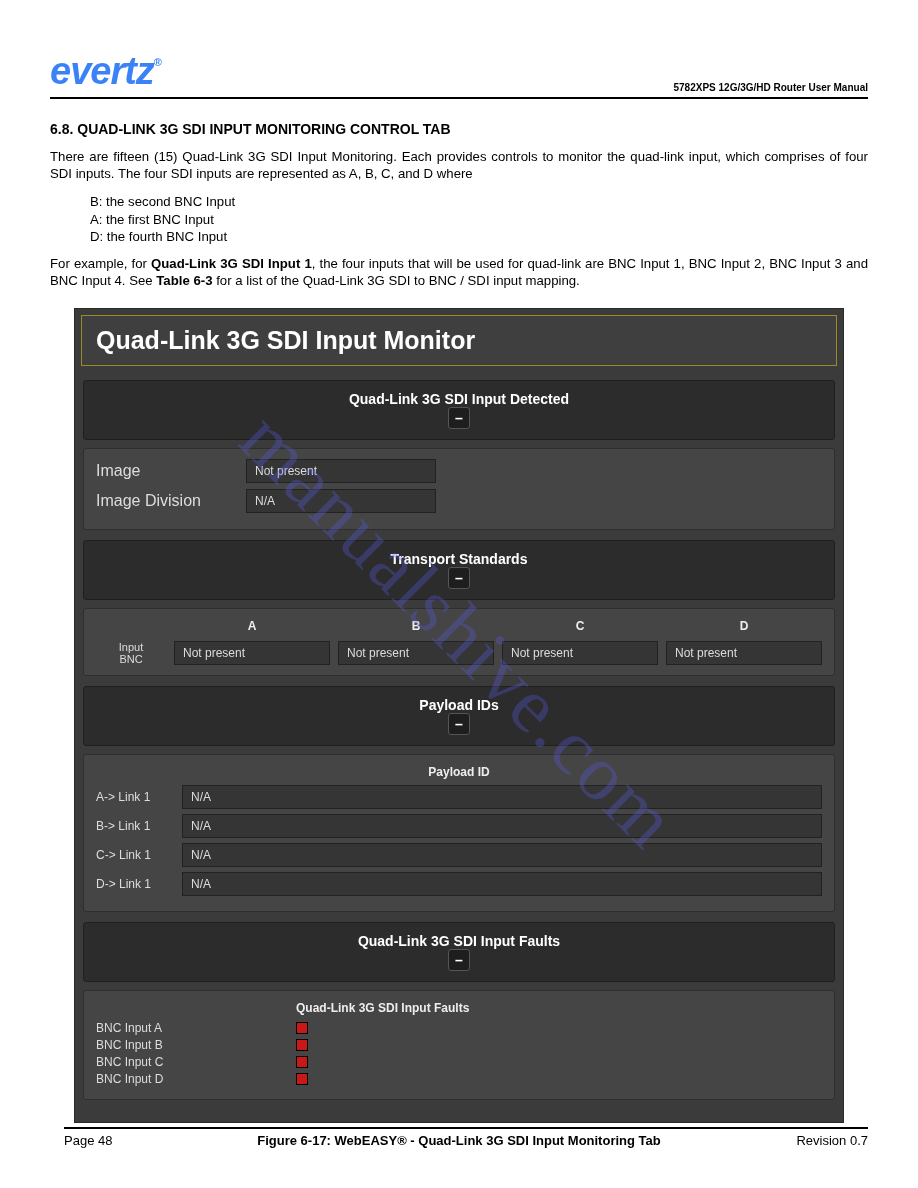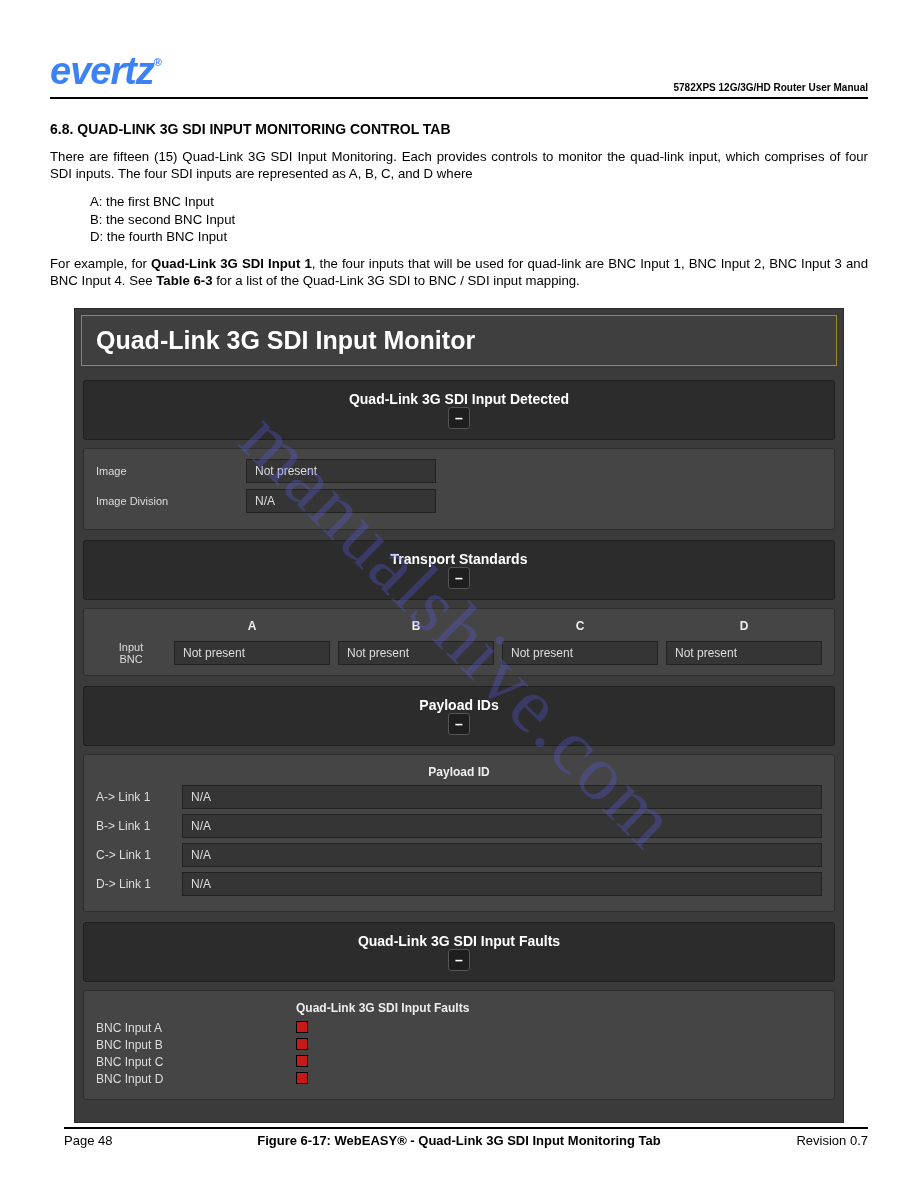--- a/index.html
+++ b/index.html
@@ -95,21 +95,21 @@
   .section-body {
     background: #454545;
     border: 1px solid #2e2e2e;
     border-radius: 3px;
     margin: 0 8px 10px 8px;
     padding: 10px 12px;
     color: #ddd;
     font-size: 12px;
   }
   .row { display: flex; align-items: center; margin-bottom: 6px; }
-  .row .lbl { width: 150px; color: #ddd; font-size: 11px; }
+  .row .lbl { width: 150px; color: #ddd; font-size: 16px; }
   .valbox {
     background: #353535;
     border: 1px solid #222;
     padding: 4px 8px;
     color: #ddd;
     font-size: 12px;
     width: 190px;
   }
   .transport-grid {
     display: grid;
@@ -143,21 +143,21 @@
     color: #ddd;
     font-size: 12px;
   }
   .faults-head {
     font-weight: 700;
     font-size: 12px;
     color: #eee;
     margin-left: 200px;
     margin-bottom: 6px;
   }
-  .fault-row { display: flex; margin-bottom: 3px; }
+  .fault-row { display: flex; align-items: center; margin-bottom: 3px; }
   .fault-row .flbl { width: 200px; font-size: 12px; color: #ddd; }
   .fault-led {
     width: 12px; height: 12px;
     background: #c81818;
     border: 1px solid #000;
   }
   .figure-caption {
     margin-top: 8px;
     text-align: center;
     font-size: 13px;
@@ -194,22 +194,22 @@
       <span>evertz</span><span class="reg">®</span>
     </div>
     <div class="doc-title">5782XPS 12G/3G/HD Router User Manual</div>
   </div>
 
   <div class="section-heading">6.8.   QUAD-LINK 3G SDI INPUT MONITORING CONTROL TAB</div>
 
   <p class="body-text">There are fifteen (15) Quad-Link 3G SDI Input Monitoring. Each provides controls to monitor the quad-link input, which comprises of four SDI inputs. The four SDI inputs are represented as A, B, C, and D where</p>
 
   <ul style="list-style:none; margin-left:40px; margin-bottom:10px; font-size:13.2px; line-height:1.35;">
+    <li>B: the second BNC Input</li>
     <li>A: the first BNC Input</li>
-    <li>B: the second BNC Input</li>
     <li>D: the fourth BNC Input</li>
   </ul>
 
   <p class="body-text">
     <span>For example, for </span><span class="bold">Quad-Link 3G SDI Input 1</span><span>, the four inputs that will be used for quad-link are BNC Input 1, BNC Input 2, BNC Input 3 and BNC Input 4. See </span><span class="bold">Table 6-3</span><span> for a list of the Quad-Link 3G SDI to BNC / SDI input mapping.</span>
   </p>
 
   <div class="panel-wrap">
     <div class="panel">
 

